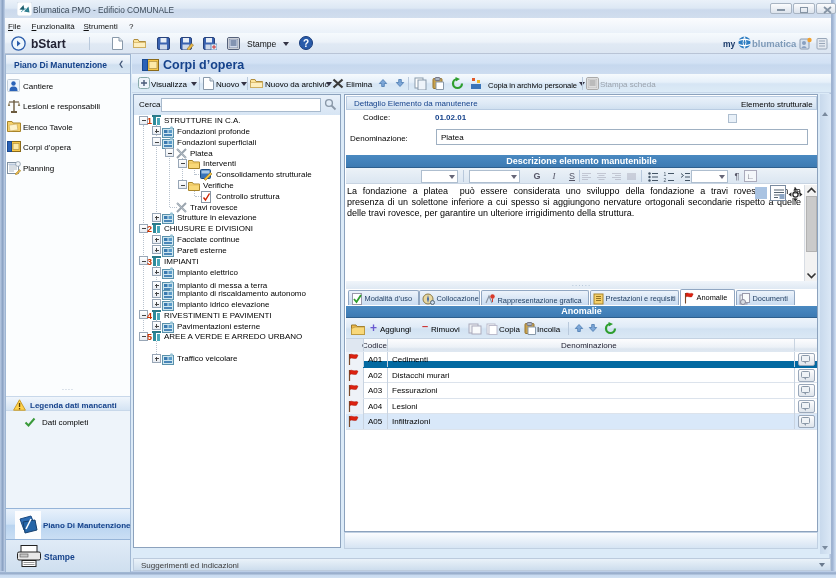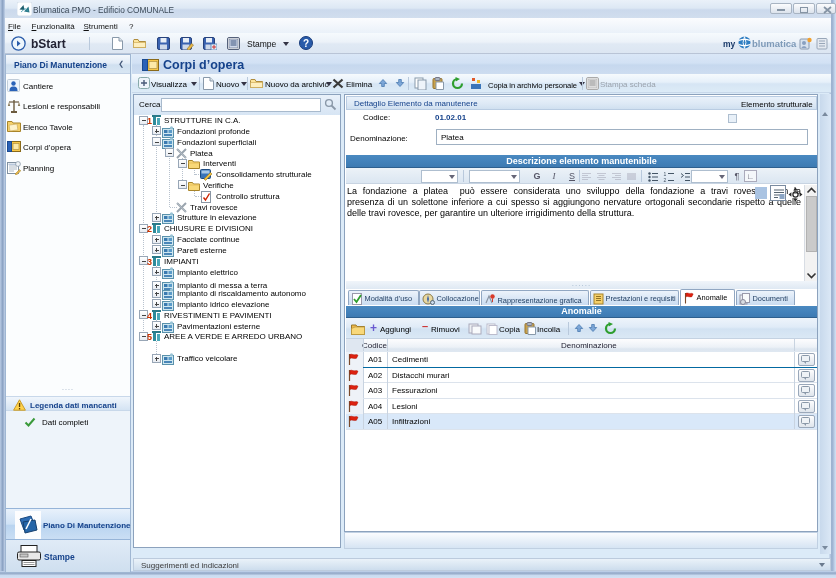--- a/index.html
+++ b/index.html
@@ -748,21 +748,21 @@
         </svg>
 </div>
 <div class="a" style="left:1px;top:244px;width:471px;height:19px;background:linear-gradient(180deg,#fdfdfe 0%,#ecf1f7 45%,#dde6f0 55%,#e4ebf4 100%);border-bottom:1px solid #b9c5d4;">
 <div class="a" style="left:0;top:0;width:17px;height:13px;background:#dfe7f1;"></div>
 <span class="a" style="left:16px;top:2px;color:#223;">Codice</span>
 <span class="a" style="left:215px;top:2px;color:#223;">Denominazione</span>
 <div class="gridln a" style="left:17px;top:0;width:1px;height:12px;"></div>
 <div class="gridln a" style="left:41px;top:0;width:1px;height:12px;"></div>
 <div class="gridln a" style="left:448px;top:0;width:1px;height:12px;"></div>
 </div>
-<div class="a" style="left:1px;top:257.0px;width:471px;height:15.6px;background:#fff;border-bottom:1px solid #0369a1;">
+<div class="a" style="left:1px;top:257.0px;width:471px;height:15.6px;background:#fff;border-bottom:7px solid #0369a1;">
 <div class="a" style="left:0;top:0;width:17px;height:15.6px;background:#eef2f8;"></div>
 <svg class="a" style="left:1px;top:1px;" width="13" height="13" viewBox="0 0 13 13">
           <path d="M2.5 1 L2.5 12" stroke="#7a4a2a" stroke-width="1.2"></path>
           <path d="M3 1.5 C5 0.5 6 2.5 9.5 1.6 L11 2.2 L9.5 5.2 C6.5 6.3 5.5 4.3 3 5.5 Z" fill="#dd2211" stroke="#aa1100" stroke-width="0.5"></path>
         </svg>
 <span class="a" style="left:22px;top:3px;">A01</span>
 <span class="a" style="left:46px;top:3px;">Cedimenti</span>
 <div class="gridln a" style="left:17px;top:0;width:1px;height:15px;"></div>
 <div class="gridln a" style="left:41px;top:0;width:1px;height:15px;"></div>
 <div class="gridln a" style="left:448px;top:0;width:1px;height:15px;"></div>

